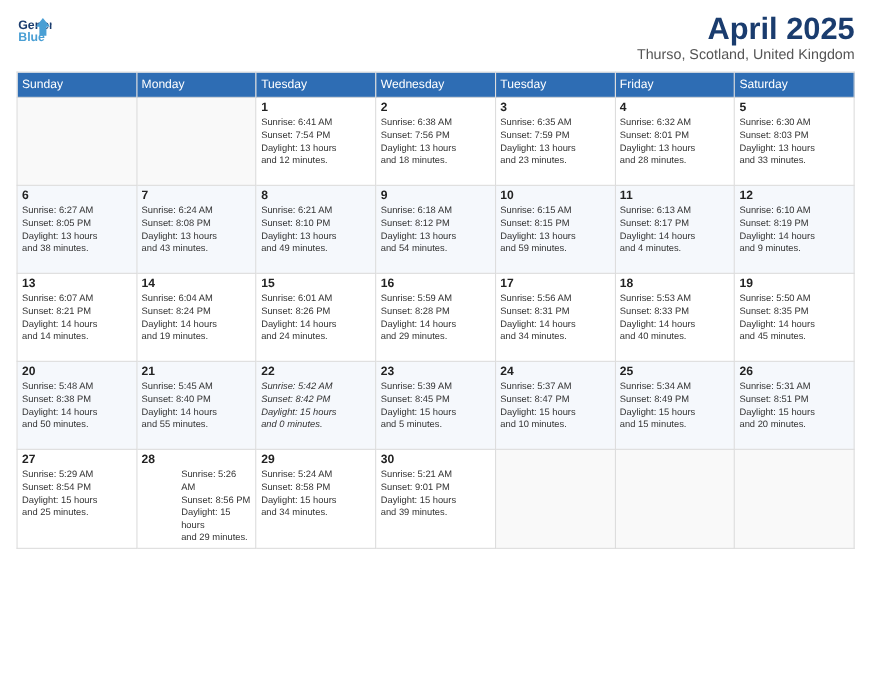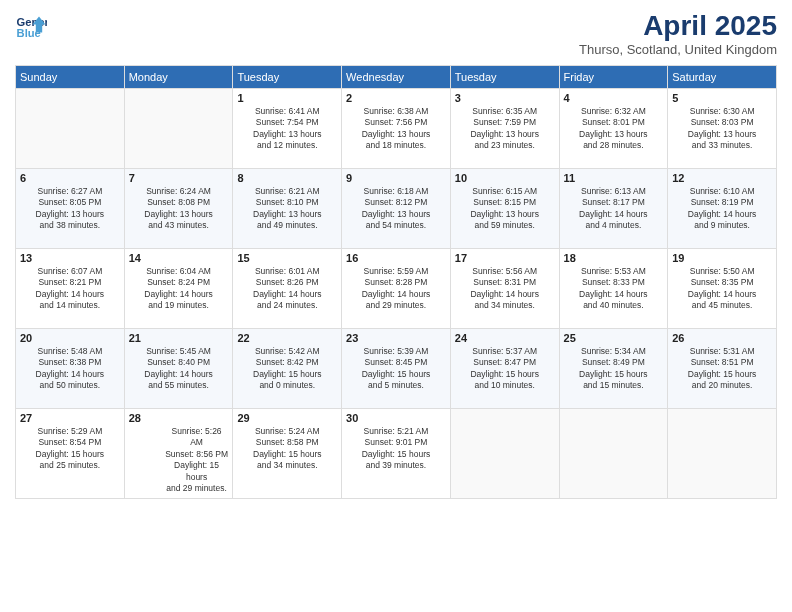--- a/index.html
+++ b/index.html
@@ -72,21 +72,20 @@
     .day-num {
       font-size: 11px;
       font-weight: bold;
       color: #222;
       margin-bottom: 2px;
     }
     .day-info {
       font-size: 8.5px;
       line-height: 1.35;
       color: #333;
-      text-align: center;
     }
     tr:nth-child(even) td {
       background: #f5f8fc;
     }
     tr:nth-child(even) td.empty {
       background: #f0f3f7;
     }
   </style>
 </head>
 <body>
@@ -270,21 +269,21 @@
           </td>
           <td>
             <div class="day-num">21</div>
             <div class="day-info" style="white-space: pre-line;">Sunrise: 5:45 AM
 Sunset: 8:40 PM
 Daylight: 14 hours
 and 55 minutes.</div>
           </td>
           <td>
             <div class="day-num">22</div>
-            <div class="day-info" style="white-space: pre-line;">Sunrise: 5:42 AM
+            <div class="day-info" style="white-space: pre-line; font-style: italic;">Sunrise: 5:42 AM
 Sunset: 8:42 PM
 Daylight: 15 hours
 and 0 minutes.</div>
           </td>
           <td>
             <div class="day-num">23</div>
             <div class="day-info" style="white-space: pre-line;">Sunrise: 5:39 AM
 Sunset: 8:45 PM
 Daylight: 15 hours
 and 5 minutes.</div>

